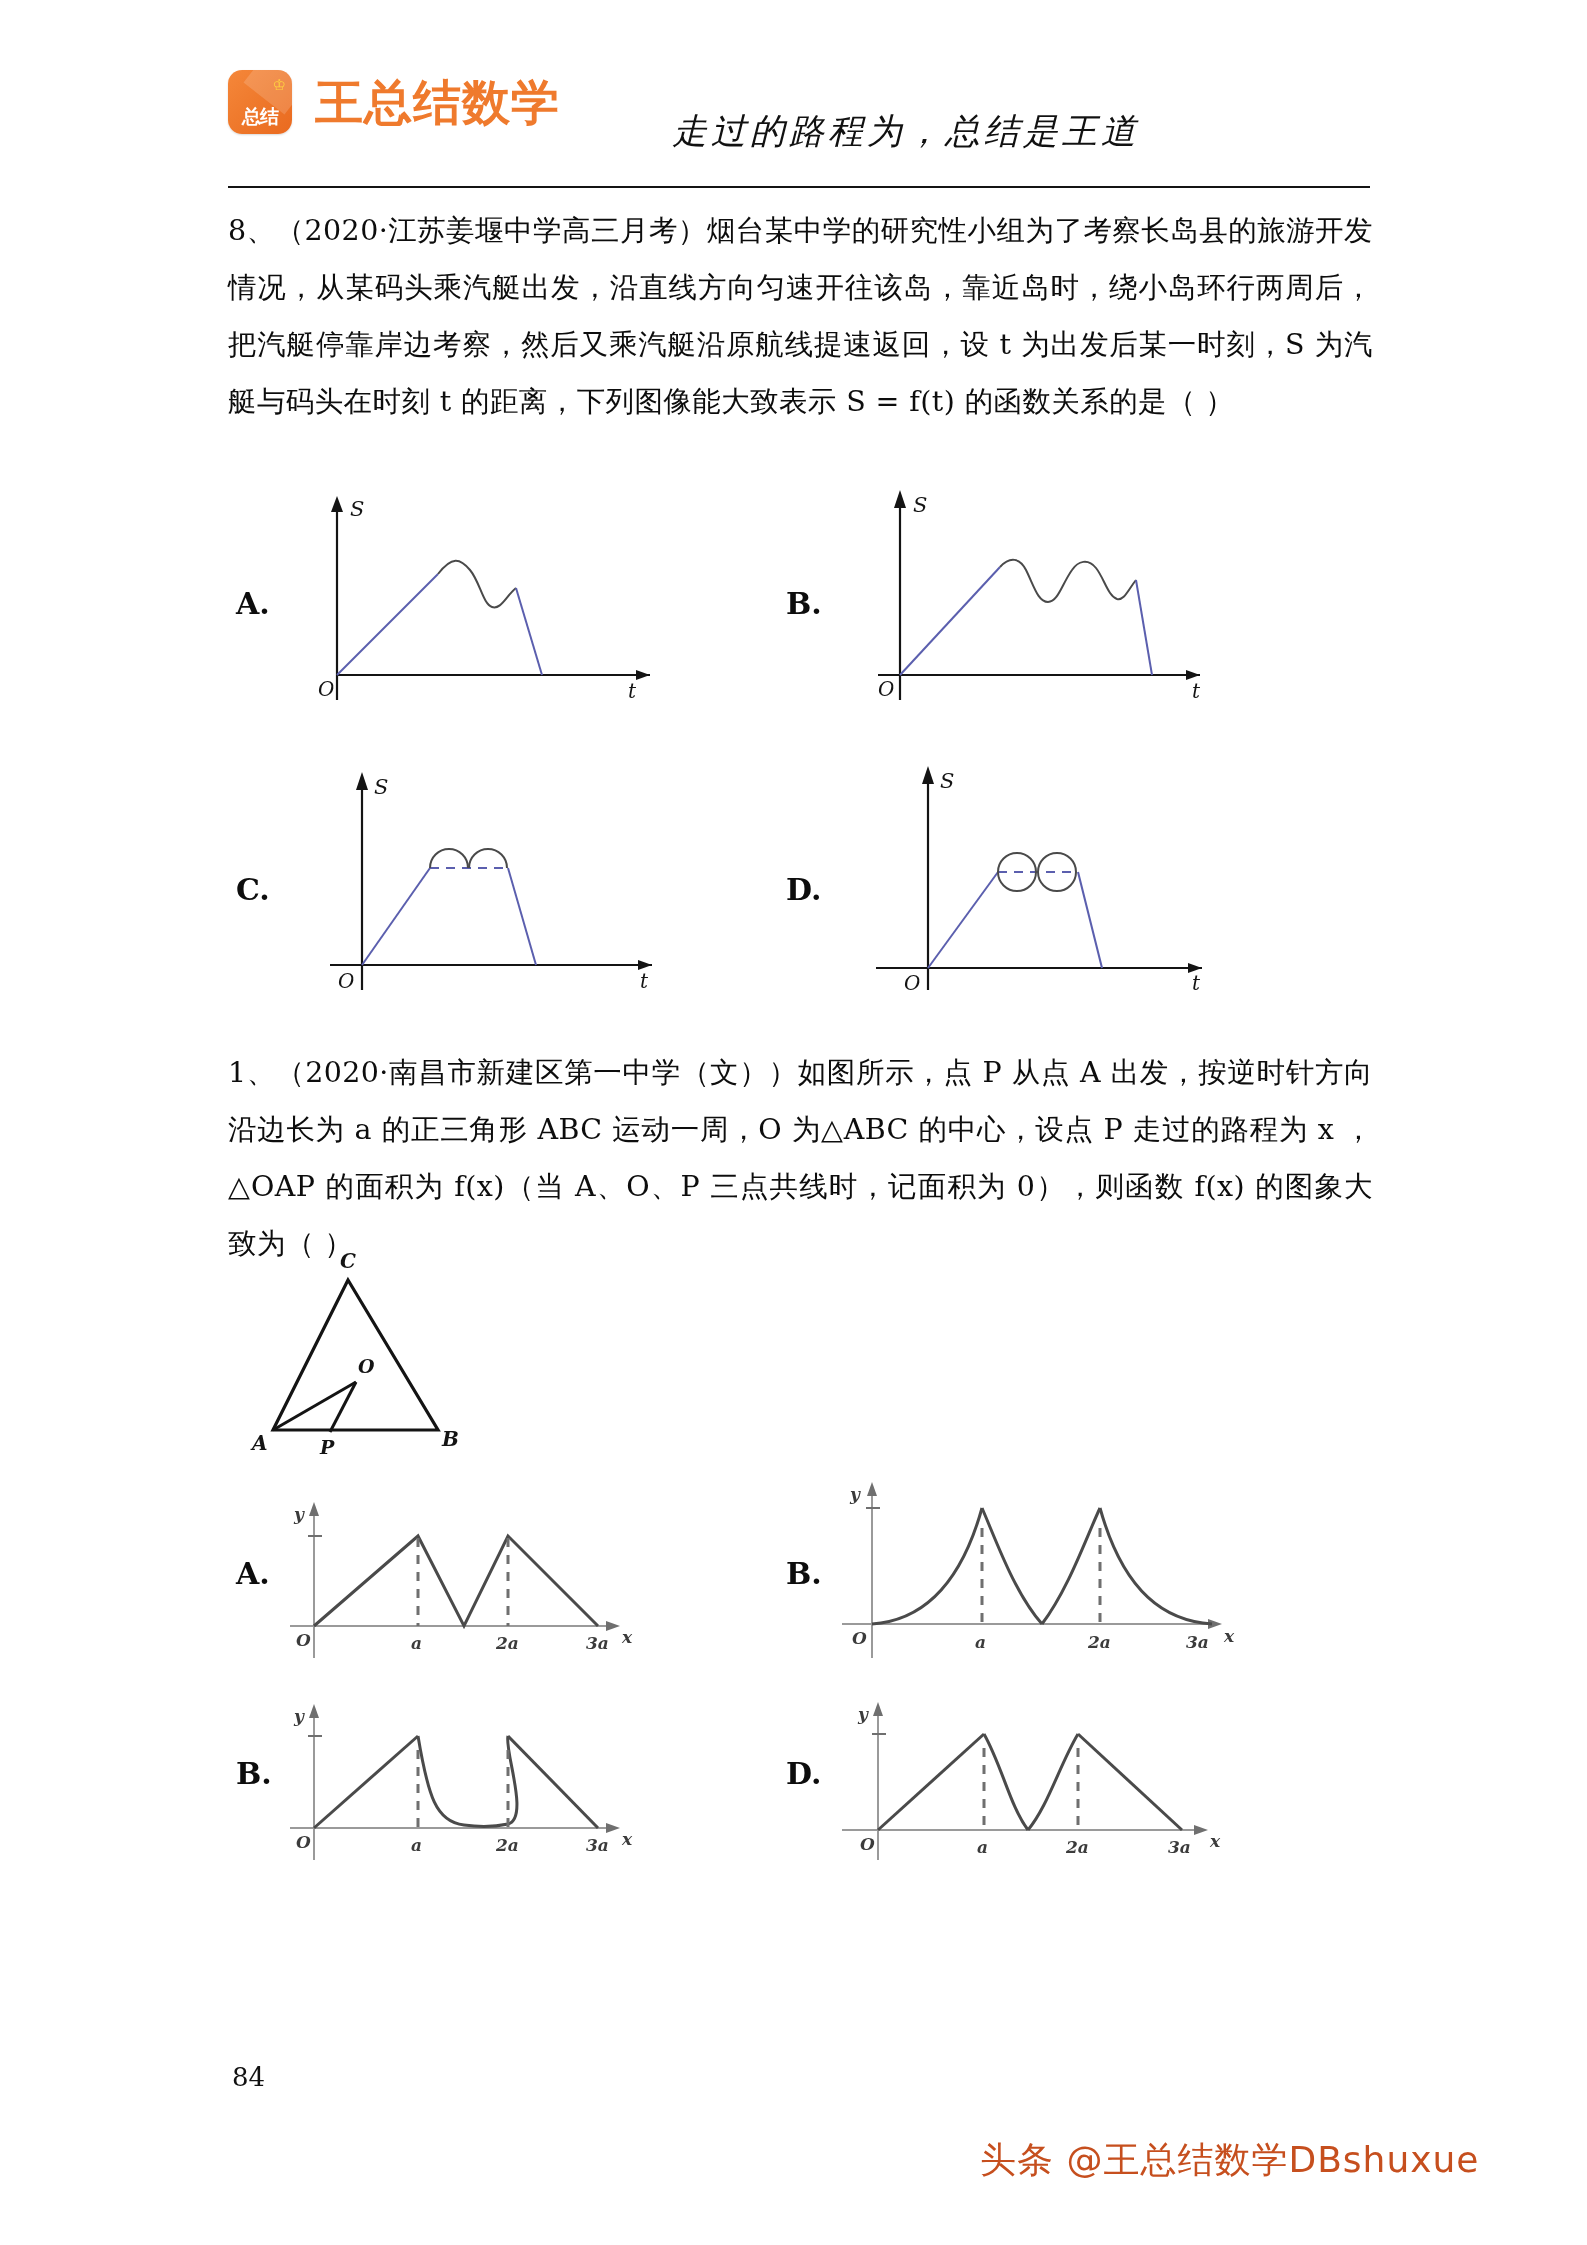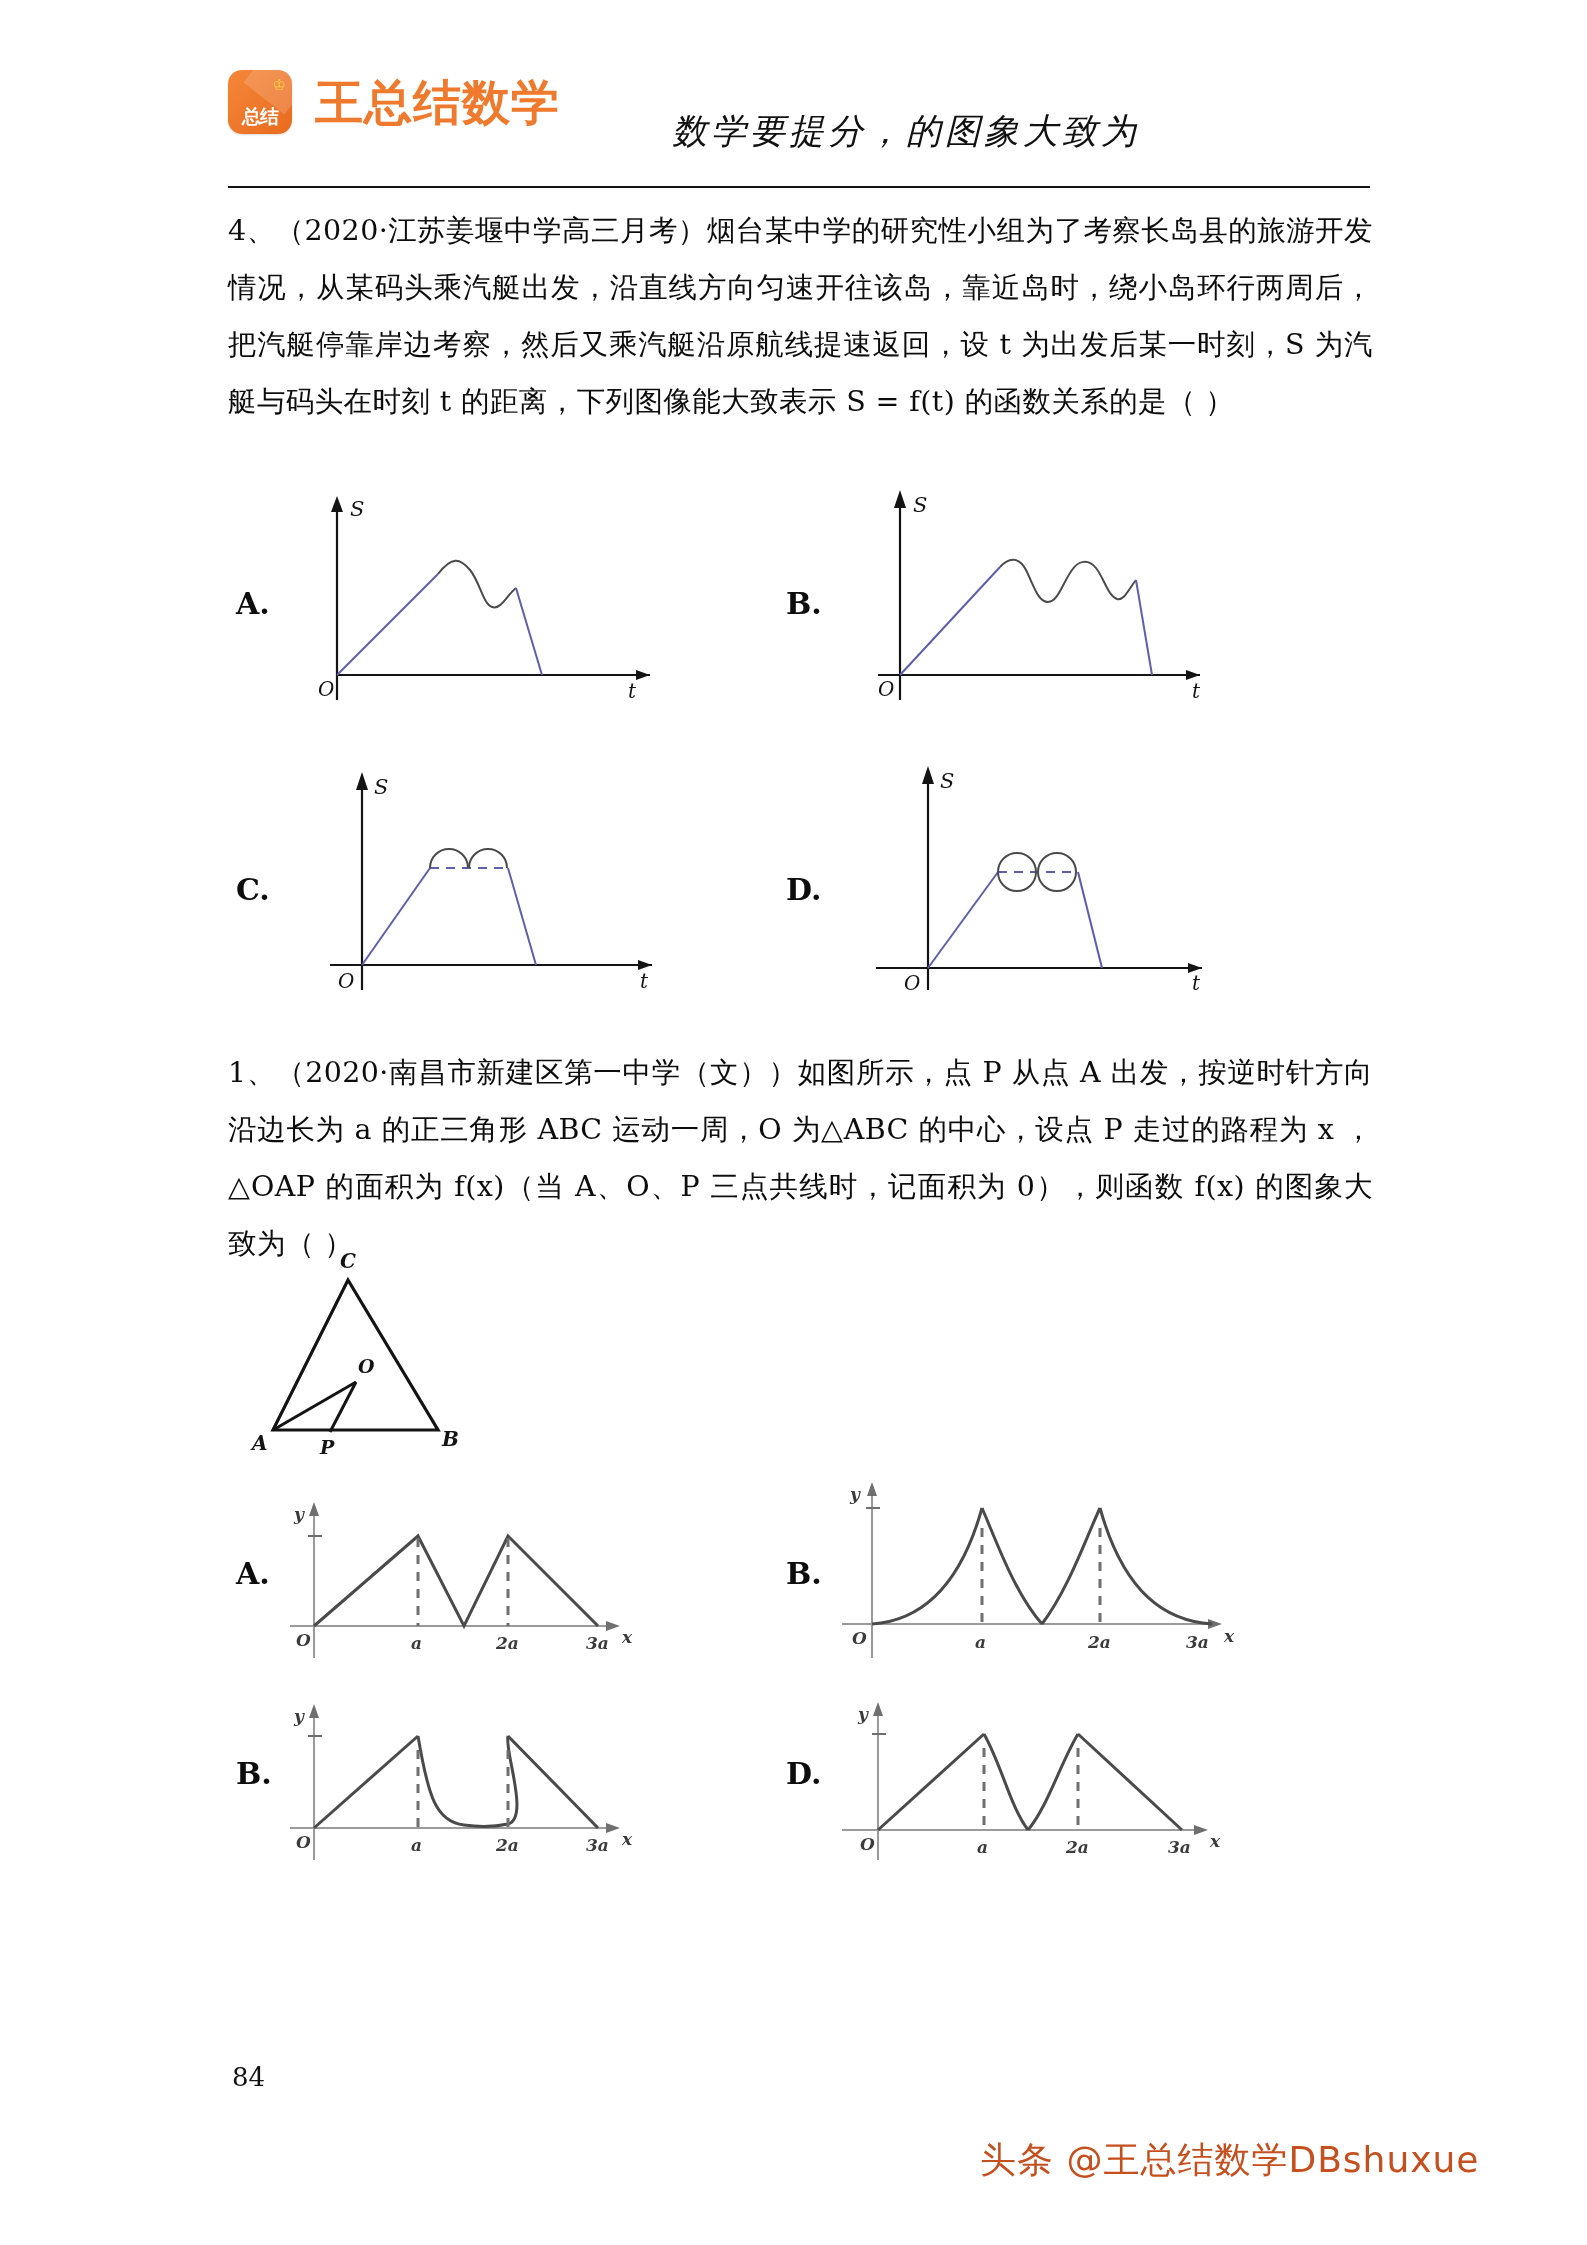--- a/index.html
+++ b/index.html
@@ -93,24 +93,24 @@
   <div class="header">
     <div class="logo-row">
       <div class="logo-mark">
         <span class="shine"></span>
         <span class="crown">♔</span>
         <span class="mk">总结</span>
       </div>
       <div class="logo-word">王总结数学</div>
     </div>
   </div>
-  <div class="tagline">数学要提分，的图象大致为</div>
+  <div class="tagline">走过的路程为，总结是王道</div>
   <div class="rule"></div>
 
-  <div class="qtext q4text">4、（2020·江苏姜堰中学高三月考）烟台某中学的研究性小组为了考察长岛县的旅游开发情况，从某码头乘汽艇出发，沿直线方向匀速开往该岛，靠近岛时，绕小岛环行两周后，把汽艇停靠岸边考察，然后又乘汽艇沿原航线提速返回，设 t 为出发后某一时刻，S 为汽艇与码头在时刻 t 的距离，下列图像能大致表示 S = f(t) 的函数关系的是（        ）</div>
+  <div class="qtext q4text">8、（2020·江苏姜堰中学高三月考）烟台某中学的研究性小组为了考察长岛县的旅游开发情况，从某码头乘汽艇出发，沿直线方向匀速开往该岛，靠近岛时，绕小岛环行两周后，把汽艇停靠岸边考察，然后又乘汽艇沿原航线提速返回，设 t 为出发后某一时刻，S 为汽艇与码头在时刻 t 的距离，下列图像能大致表示 S = f(t) 的函数关系的是（        ）</div>
 
   <div class="optletter" style="left:236px; top:586px;">A.</div>
   <div class="fig" style="left:270px; top:470px;">
     <svg width="400" height="230" viewBox="0 0 400 230">
       <line x1="67" y1="205" x2="380" y2="205" stroke="#141414" stroke-width="2.2"></line>
       <path d="M380 205 L366 200 L366 210 Z" fill="#141414"></path>
       <line x1="67" y1="230" x2="67" y2="32" stroke="#141414" stroke-width="2.2"></line>
       <path d="M67 26 L61 42 L73 42 Z" fill="#141414"></path>
       <text x="80" y="46" font-family="DejaVu Serif, serif" font-style="italic" font-size="21" fill="#141414">S</text>
       <text x="48" y="226" font-family="DejaVu Serif, serif" font-style="italic" font-size="20" fill="#141414">O</text>

